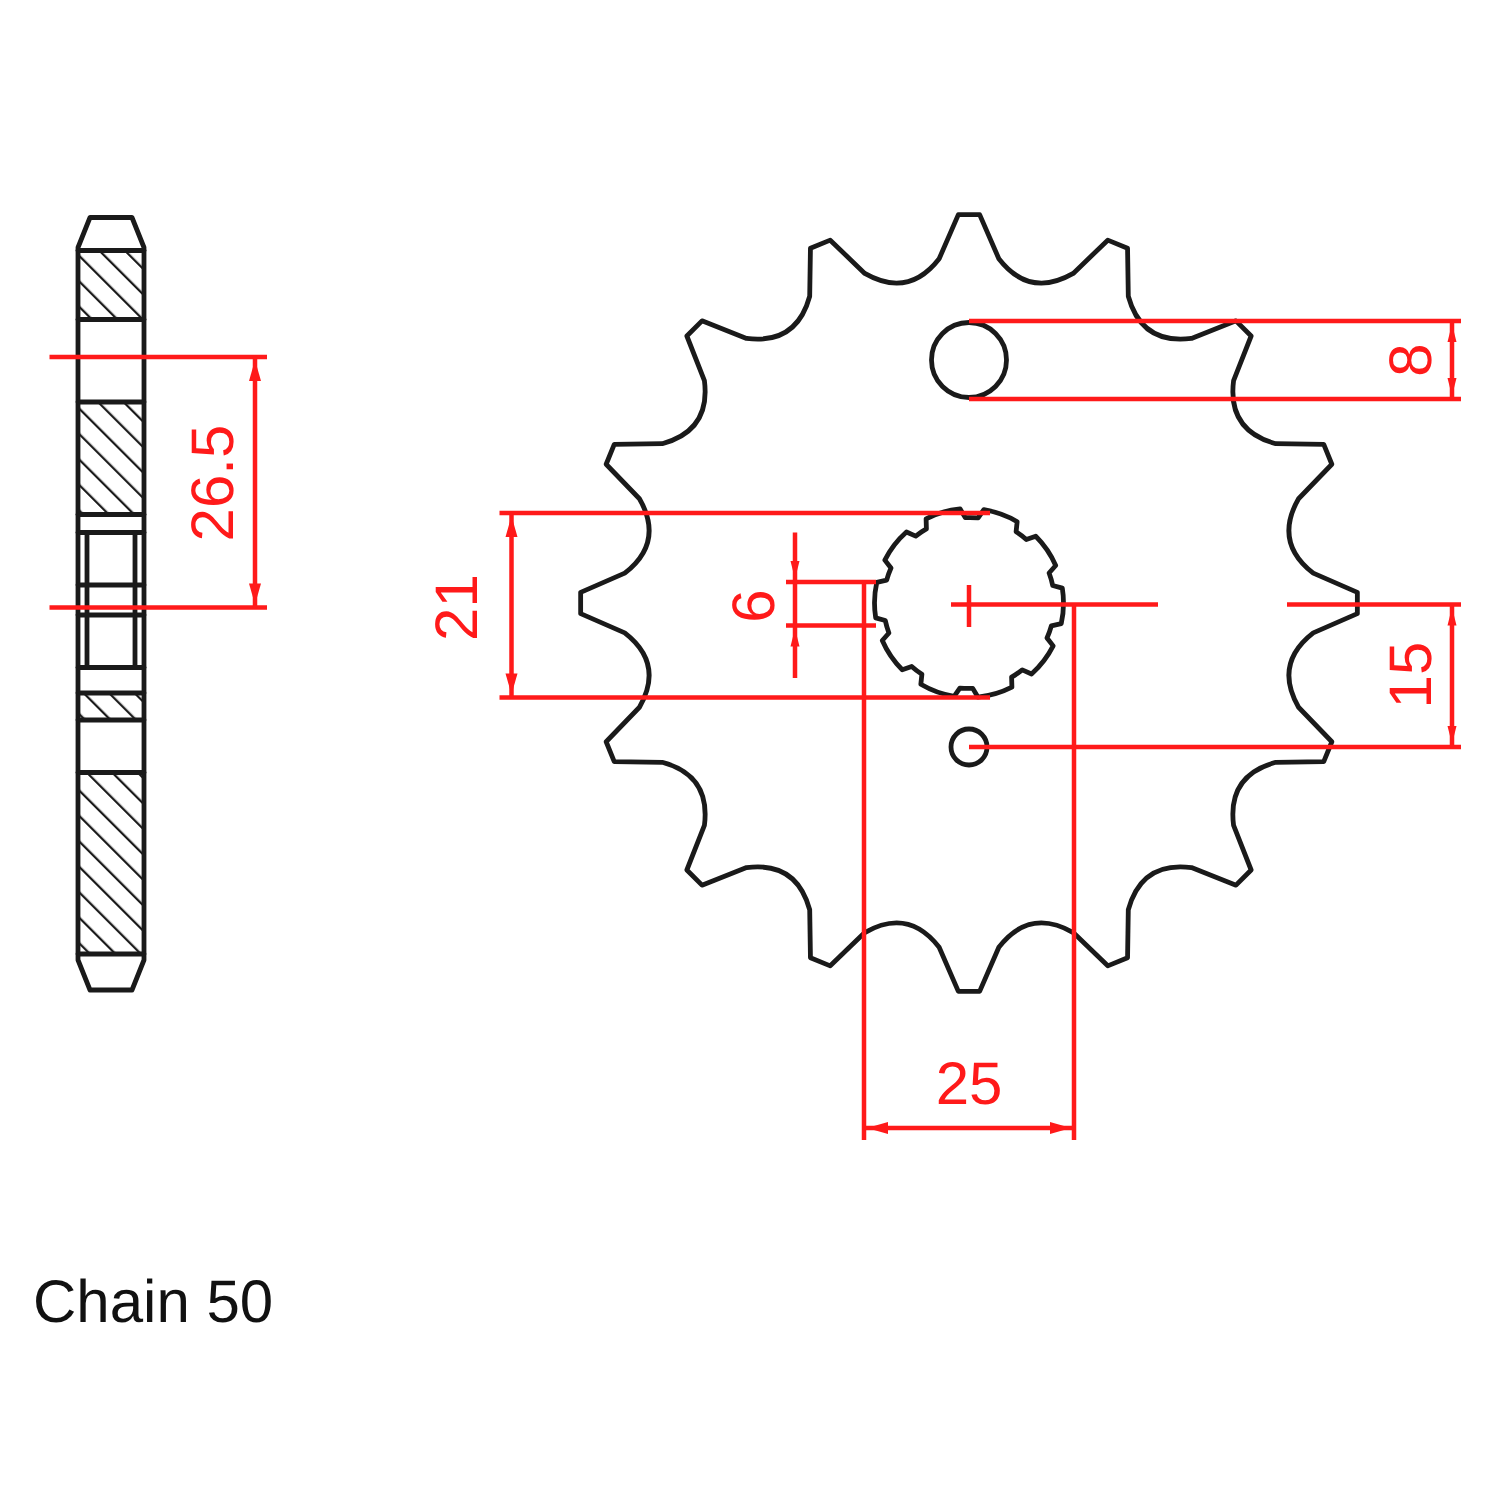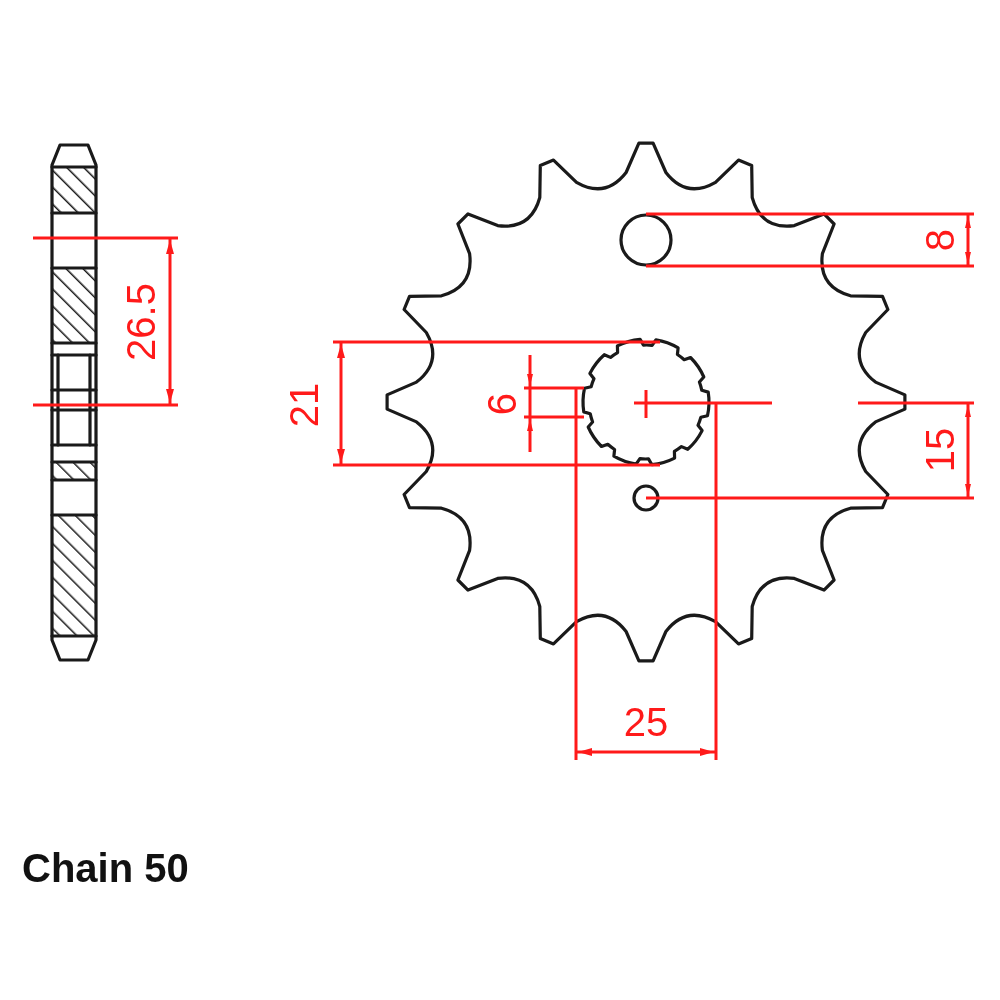--- a/index.html
+++ b/index.html
@@ -5,21 +5,21 @@
     html, body { margin: 0; padding: 0; background: #ffffff; }
     body { width: 1000px; height: 1000px; position: relative; overflow: hidden; }
     #drawing { position: absolute; left: 0; top: 0; width: 1000px; height: 1000px; }
     .outline { fill: none; stroke: #1a1a1a; stroke-width: 3.2; stroke-linejoin: round; stroke-linecap: round; }
     .dim { stroke: #ff1a1a; stroke-width: 3; fill: none; }
     .dim-fill { fill: #ff1a1a; }
     .dim-text { fill: #ff1a1a; font-family: "Liberation Sans", sans-serif; font-size: 40px; }
     .hatch-bg { fill: url(#hatch); }
     .caption {
       position: absolute; left: 22px; top: 846px;
-      font-family: "Liberation Sans", sans-serif; font-weight: bold;
+      font-family: "Liberation Sans", sans-serif; font-weight: normal;
       font-size: 40px; color: #111111; letter-spacing: 0px;
     }
   </style>
 </head>
 <body>
 
 <svg id="drawing" viewBox="0 0 1000 1000" xmlns="http://www.w3.org/2000/svg">
   <defs>
     <pattern id="hatch" patternUnits="userSpaceOnUse" width="12" height="12" patternTransform="rotate(-45)">
       <rect width="12" height="12" fill="#ffffff"></rect>

